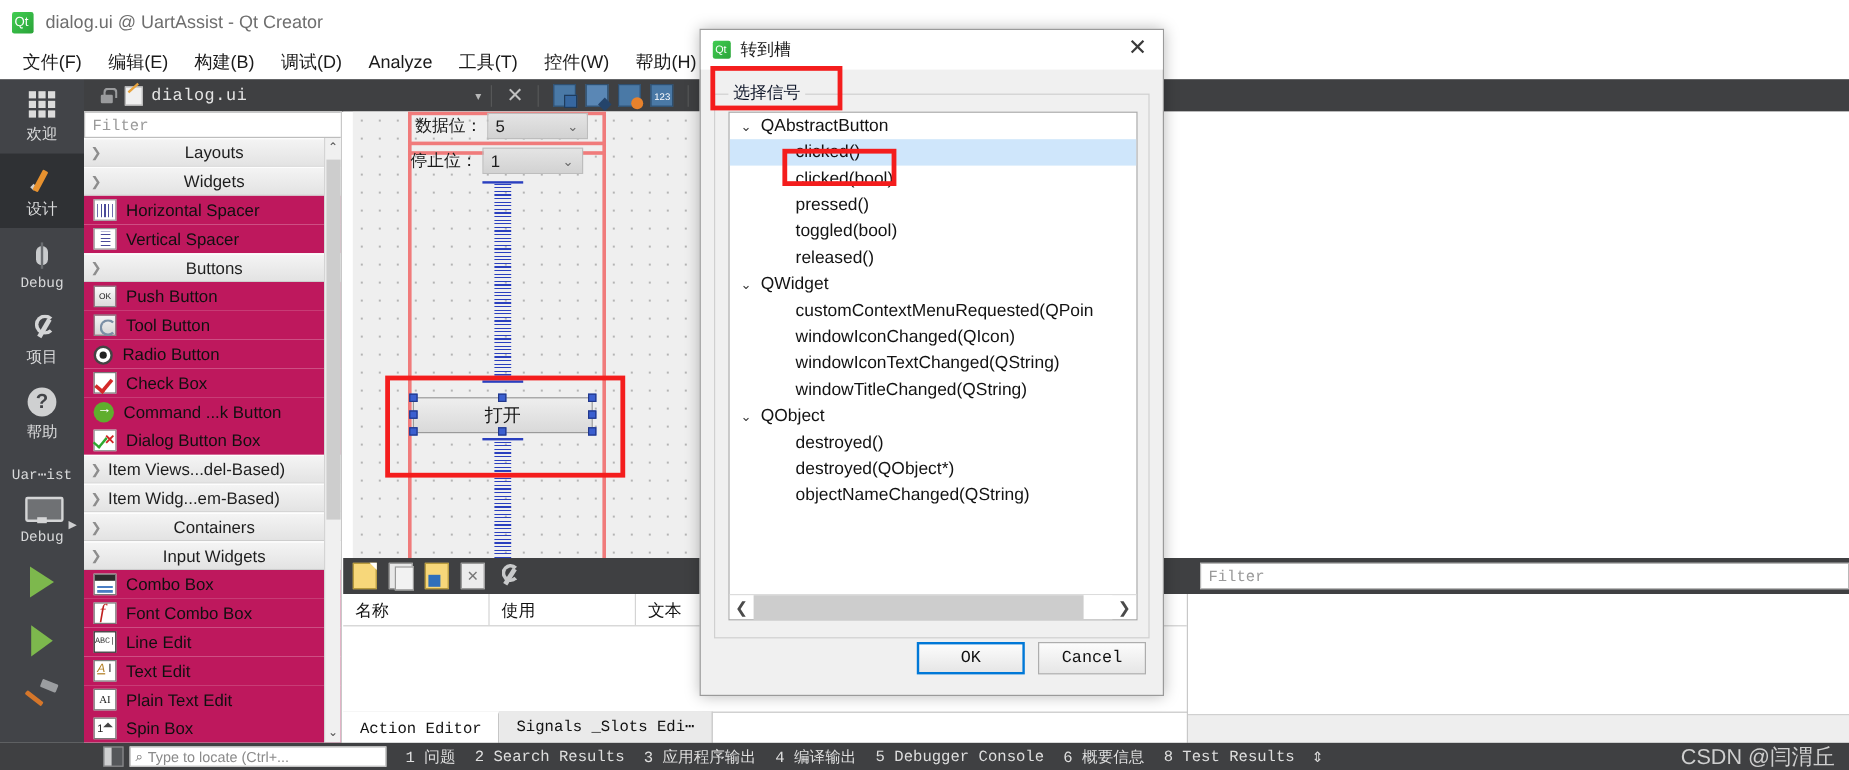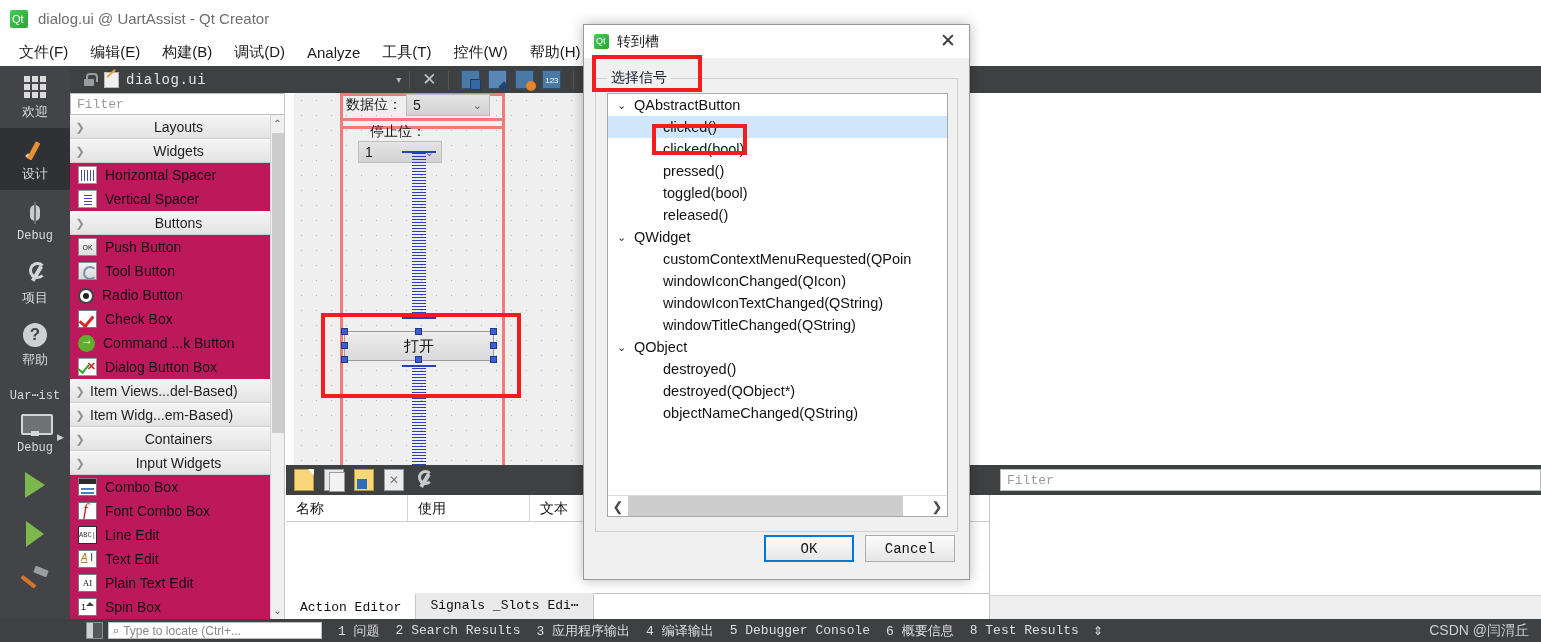--- a/index.html
+++ b/index.html
@@ -341,21 +341,21 @@
     display:flex; align-items:center; padding-left:4px; gap:4px;
   }
   .loc-magnifier { color:#6b6b6b; font-size:11px; }
   .loc-text { font-size:12px; color:#8a8a8a; font-family:"Liberation Sans",sans-serif; white-space:nowrap; overflow:hidden;}
   .sb-item {
     color:#dedede; font-size:13px; font-family:"Liberation Mono", monospace;
     margin-left:16px; white-space:nowrap;
   }
   .sb-updown { color:#dedede; font-size:12px; margin-left:14px; }
   .sb-csdn {
-    position:absolute; right:12px; color:#cfcfcf; font-size:14px;
+    position:absolute; right:12px; color:#cfcfcf; font-size:18px;
     font-family:"Liberation Sans", sans-serif;
   }
   .sb-tabbtn {
     position:absolute; left:86px; top:3px; width:17px; height:17px;
     border:1px solid #8c8d8e; background:#55575a;
   }
   .sb-tabbtn::after{content:"";position:absolute;left:0;top:0;width:6px;height:15px;background:#cfd0d1;}
 
   
   .dialog {
@@ -664,21 +664,21 @@
       <div class="redline-h" style="left:46px; top:33px; width:165px;"></div>
 
       <div class="form-row" style="left:52px; top:1px;">
         <span class="form-label">数据位：</span>
         <span class="form-combo" style="width:84px;margin-left:4px;">
           <span>5</span>
           <span class="chev">⌄</span>
         </span>
       </div>
 
-      <div class="form-row" style="left:60px; top:30px;flex-direction:column;">
+      <div class="form-row" style="left:48px; top:30px;">
         <span class="form-label">停止位：</span>
         <span class="form-combo" style="width:84px;margin-left:4px;">
           <span>1</span>
           <span class="chev">⌄</span>
         </span>
       </div>
 
       <div class="spring-cap" style="left:108px; top:58px;"></div>
       <div class="spring" style="left:118px; top:60px; height:160px;"></div>
       <div class="spring-cap" style="left:108px; top:224px;"></div>

